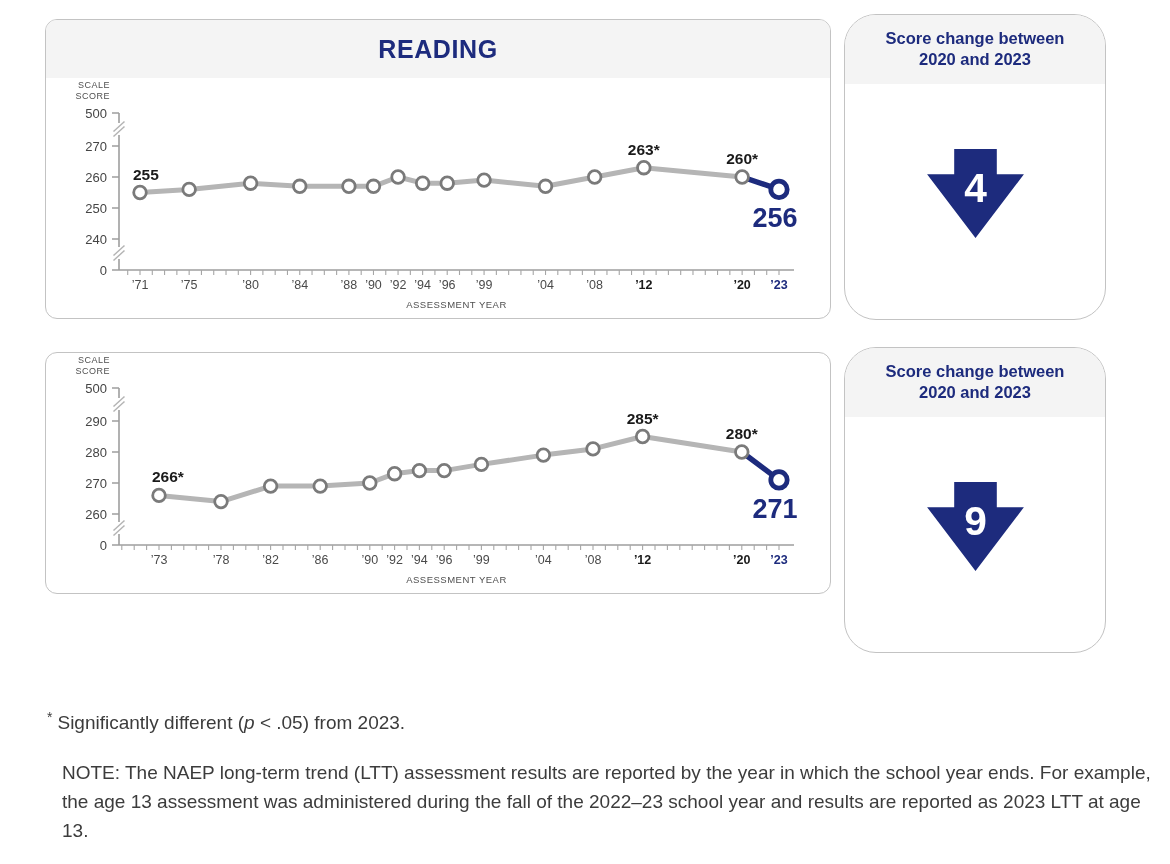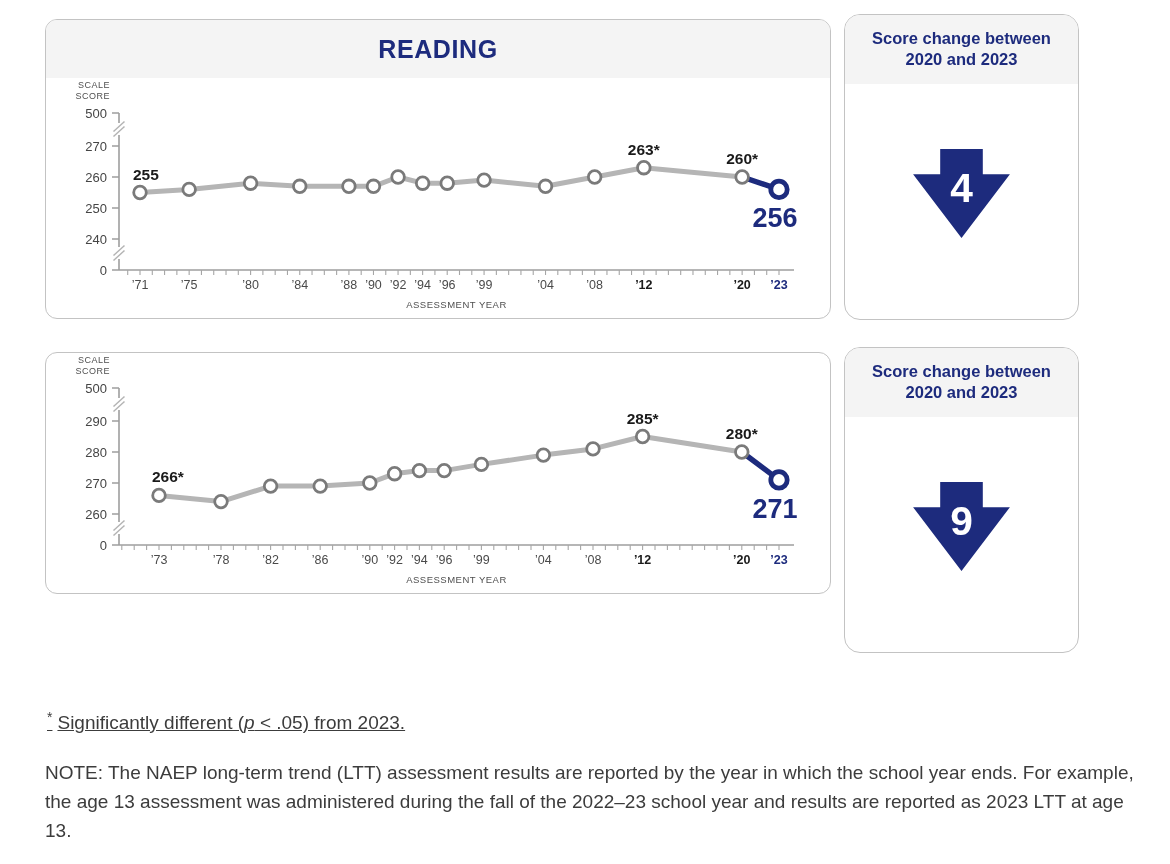--- a/index.html
+++ b/index.html
@@ -27,25 +27,25 @@
   }
   .card-header h2 {
     color: var(--navy);
     font-size: 25px;
     font-weight: 700;
     letter-spacing: 0.6px;
   }
   .chart-body svg { display: block; }
 
   .change-card {
-    width: 235px;
+    width: 262px;
     margin-top: -5px;
     height: 306px;
     border: 1.5px solid #c3c3c3;
-    border-radius: 16px;
+    border-radius: 32px;
     overflow: hidden;
     background: #fff;
     display: flex; flex-direction: column;
   }
   .change-header {
     background: #f4f4f4;
     padding: 13px 14px 14px 14px;
     text-align: center;
     color: var(--navy);
     font-weight: 700;
@@ -55,27 +55,26 @@
   .change-body {
     flex: 1;
     display: flex; align-items: center; justify-content: center;
     padding-bottom: 14px;
   }
 
   .sig-note {
     margin: 56px 3px 0 2px;
     font-size: 19px;
     color: #3c3c3c;
-    text-decoration: underline;
   }
   .sig-note sup { font-size: 14px; vertical-align: super; margin-right: 5px; }
   .sig-note i { font-style: italic; }
 
   .note-text {
-    margin: 25px 0 0 0;
+    margin: 25px 0 0 17px;
     width: 1108px;
     font-size: 19px;
     line-height: 1.52;
     color: #3c3c3c;
   }
 </style>
 </head>
 <body>
 
 <div class="page">

